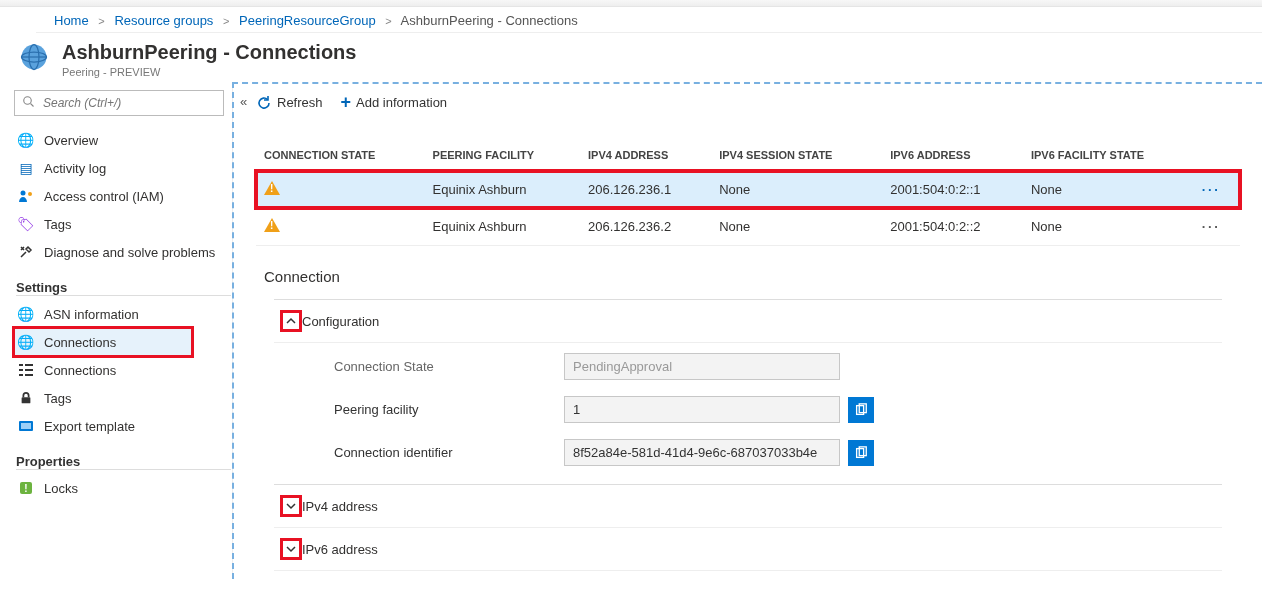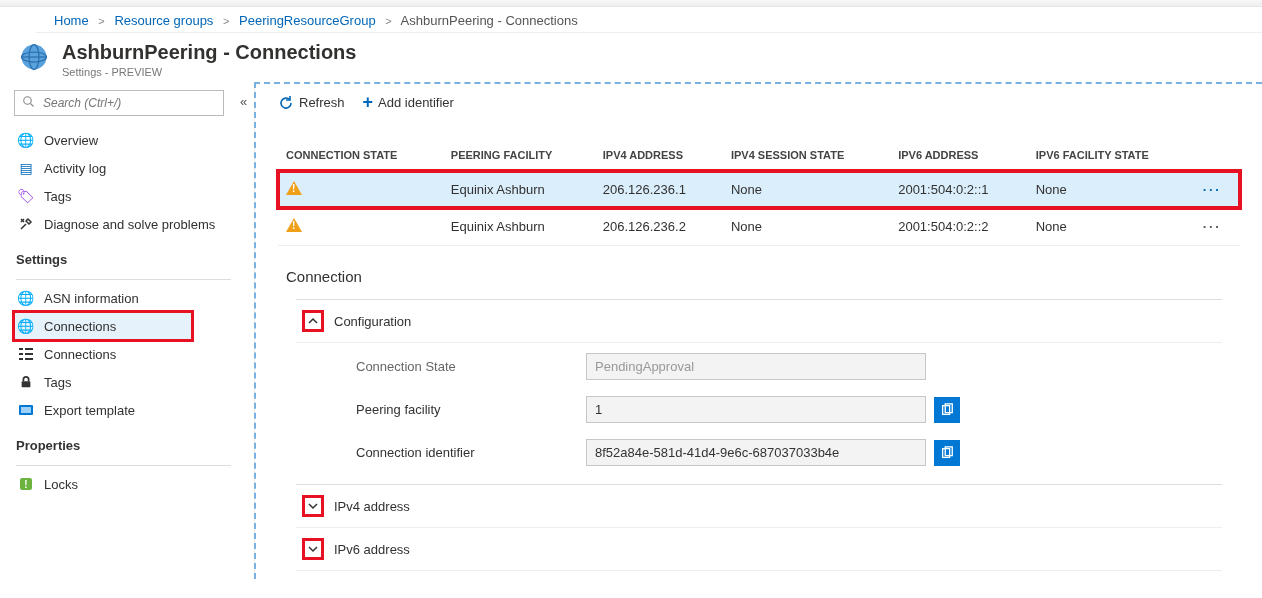--- a/index.html
+++ b/index.html
@@ -33,21 +33,21 @@
   }
   .header .world {
     width: 32px; height: 32px; display:flex; align-items:center; justify-content:center;
   }
   .header .title { font-size: 20px; font-weight: 600; }
   .header .sub { font-size: 11px; color: #777; margin-top: 2px; }
   .main {
     display: flex;
   }
   .sidebar {
-    width: 255px;
+    width: 233px;
     border-right: 1px solid #eee;
     padding: 8px 0 0 14px;
   }
   .searchbox {
     border: 1px solid #bbb;
     display: flex; align-items: center;
     padding: 4px 8px; width: 210px;
     margin-bottom: 8px;
   }
   .searchbox input {
@@ -74,21 +74,21 @@
     outline: 3px solid #e81123;
     outline-offset: -1px;
   }
   .nav-icon { width: 16px; height: 16px; display:inline-flex; align-items:center; justify-content:center; font-size: 14px; }
   .section-title {
     font-weight: 600;
     color: #333;
     margin: 14px 0 4px 2px;
     font-size: 13px;
   }
-  .section-title.underline { border-bottom: 1px solid #ddd; width: 215px; padding-bottom: 12px; }
+  .section-title.underline { border-bottom: 1px solid #ddd; width: 215px; padding-bottom: 0; }
 
   .content {
     flex: 1;
     border-left: 2px dashed #78b0e0;
     border-top: 2px dashed #78b0e0;
     padding: 0 0 8px 0;
     margin-left: -1px;
   }
   .toolbar {
     display: flex; align-items: center; gap: 18px;
@@ -132,35 +132,35 @@
     background: #dbeefc;
     outline: 4px solid #e81123;
     outline-offset: -2px;
   }
   tr.row-plain { border-bottom: 1px solid #eee; }
   .rowmenu { color: #555; font-weight: bold; letter-spacing: 2px; cursor: pointer; }
 
   .section-head { font-size: 15px; padding: 22px 30px 8px 30px; }
   .panel { margin: 6px 40px 0 40px; border-top: 1px solid #ddd; }
   .panel-row {
-    display: flex; align-items: center; gap: 10px;
+    display: flex; align-items: center; 
     border-bottom: 1px solid #eee;
     padding: 10px 6px;
   }
   .caret-box {
     width: 22px; height: 22px;
     border: 3px solid #e81123;
     display: inline-flex; align-items: center; justify-content: center;
   }
   .form-rows { padding: 2px 0 10px 60px; }
   .form-row { display: flex; align-items: center; padding: 8px 0; }
   .form-label { width: 230px; color: #666; font-size: 13px; }
   .form-label.str { color: #333; }
   .form-input {
-    width: 340px;
+    width: 276px;
     padding: 5px 8px;
     background: #f3f3f3;
     border: 1px solid #c7c7c7;
     color: #333;
     font-size: 13px;
   }
   .form-input.dis { color: #999; }
   .copy-btn {
     width: 26px; height: 26px; margin-left: 8px;
     background: #0078d4; display: inline-flex;
@@ -187,21 +187,21 @@
   <div class="world">
     <svg width="30" height="30" viewBox="0 0 24 24">
         <circle cx="12" cy="12" r="10" fill="#5aa2dd"></circle>
         <ellipse cx="12" cy="12" rx="10" ry="4" fill="none" stroke="#2a6fae" stroke-width="1"></ellipse>
         <ellipse cx="12" cy="12" rx="4" ry="10" fill="none" stroke="#2a6fae" stroke-width="1"></ellipse>
         <line x1="2" y1="12" x2="22" y2="12" stroke="#2a6fae" stroke-width="1"></line>
       </svg>
   </div>
   <div>
     <div class="title">AshburnPeering - Connections</div>
-    <div class="sub">Settings - PREVIEW</div>
+    <div class="sub">Peering - PREVIEW</div>
   </div>
 </div>
 
 <div class="main">
   <div class="sidebar">
     <div class="searchbox">
       <span style="margin-right:6px;color:#888;">
         <svg width="12" height="12" viewBox="0 0 16 16">
             <circle cx="6" cy="6" r="5" fill="none" stroke="#888" stroke-width="1.5"></circle>
             <line x1="10" y1="10" x2="14" y2="14" stroke="#888" stroke-width="1.5"></line>
@@ -214,20 +214,30 @@
     <div style="margin-top:-12px;">
       <div class="nav-item">
         <span class="nav-icon">🌐</span>
         <span>Overview</span>
       </div>
       <div class="nav-item">
         <span class="nav-icon" style="color:#0066b8;">▤</span>
         <span>Activity log</span>
       </div>
       <div class="nav-item">
+        <span class="nav-icon" style="color:#0066b8;">
+          <svg width="16" height="16" viewBox="0 0 16 16">
+              <circle cx="5" cy="5" r="2.5" fill="#0078d4"></circle>
+              <path d="M1 14c0-3 2-5 4-5s4 2 4 5" fill="#0078d4"></path>
+              <circle cx="12" cy="6" r="2" fill="#f0a018"></circle>
+            </svg>
+        </span>
+        <span>Access control (IAM)</span>
+      </div>
+      <div class="nav-item">
         <span class="nav-icon" style="color:#8a2be2;">🏷</span>
         <span>Tags</span>
       </div>
       <div class="nav-item">
         <span class="nav-icon">
           <svg width="16" height="16" viewBox="0 0 16 16">
               <path d="M3 13l5-5m2-5l3 3-2 2-3-3z" stroke="#333" stroke-width="1.5" fill="none"></path>
               <path d="M3 3l3 3M6 3L3 6" stroke="#333" stroke-width="1.5"></path>
             </svg>
         </span>
@@ -294,21 +304,21 @@
     <div class="toolbar">
       <div class="tbtn">
         <svg width="16" height="16" viewBox="0 0 16 16">
             <path d="M13 8a5 5 0 11-1.5-3.5" fill="none" stroke="#0066b8" stroke-width="1.6"></path>
             <path d="M12 1v4h-4" fill="none" stroke="#0066b8" stroke-width="1.6"></path>
           </svg>
         <span>Refresh</span>
       </div>
       <div class="tbtn">
         <span class="plus" style="font-size:18px;font-weight:bold;">+</span>
-        <span>Add identifier</span>
+        <span>Add information</span>
       </div>
     </div>
 
     <div class="table-wrap">
       <table class="conn">
         <thead>
           <tr>
             <th>CONNECTION STATE</th>
             <th>PEERING FACILITY</th>
             <th>IPV4 ADDRESS</th>

